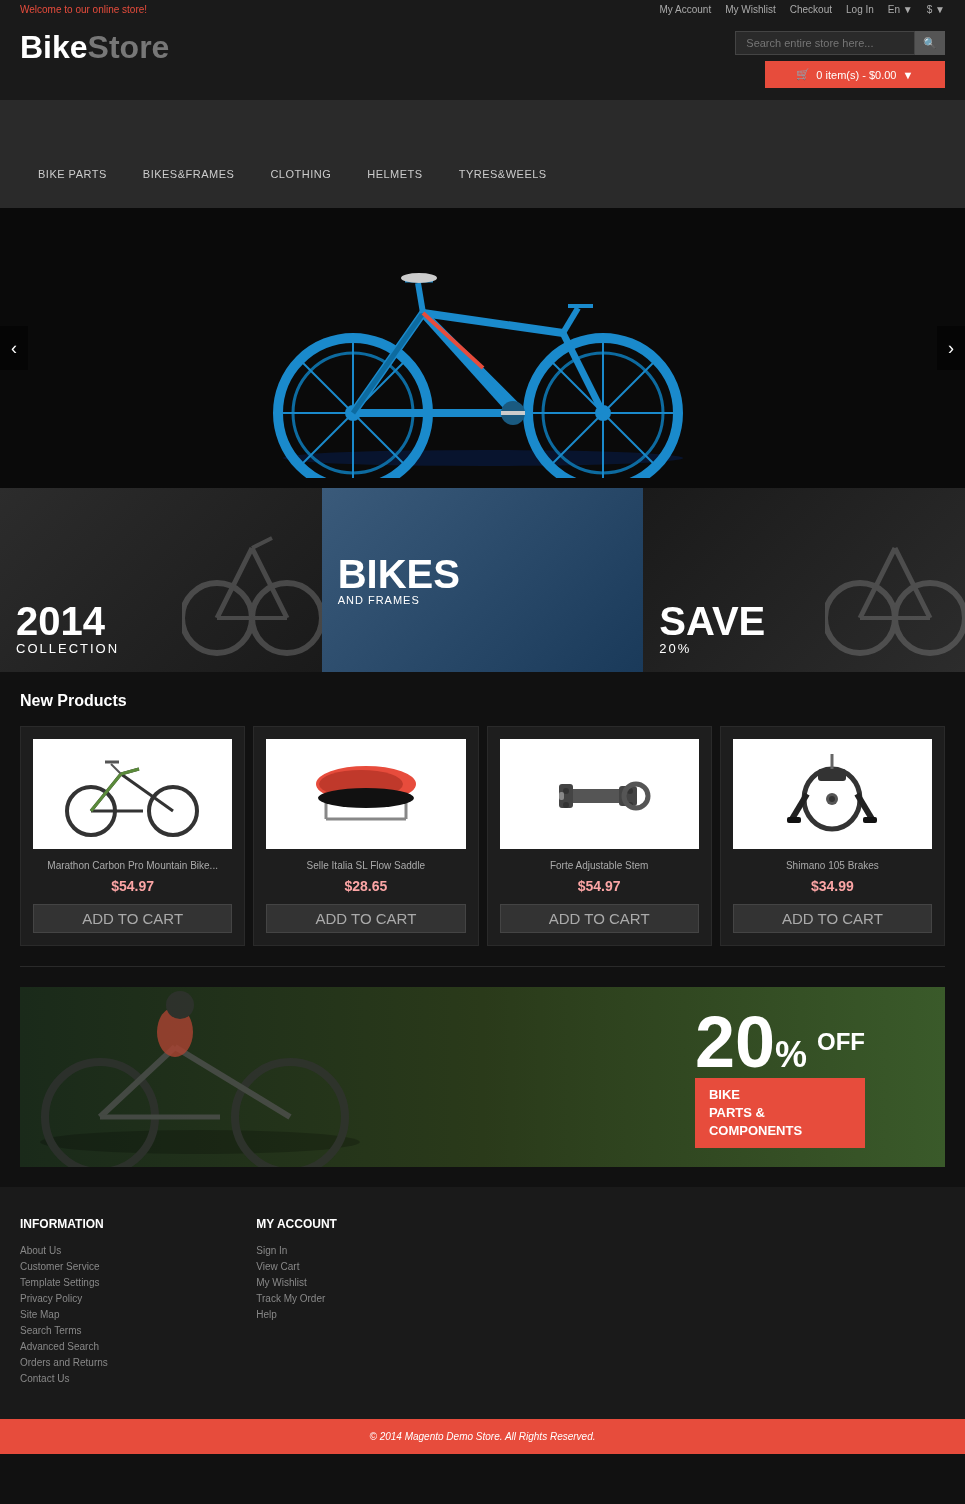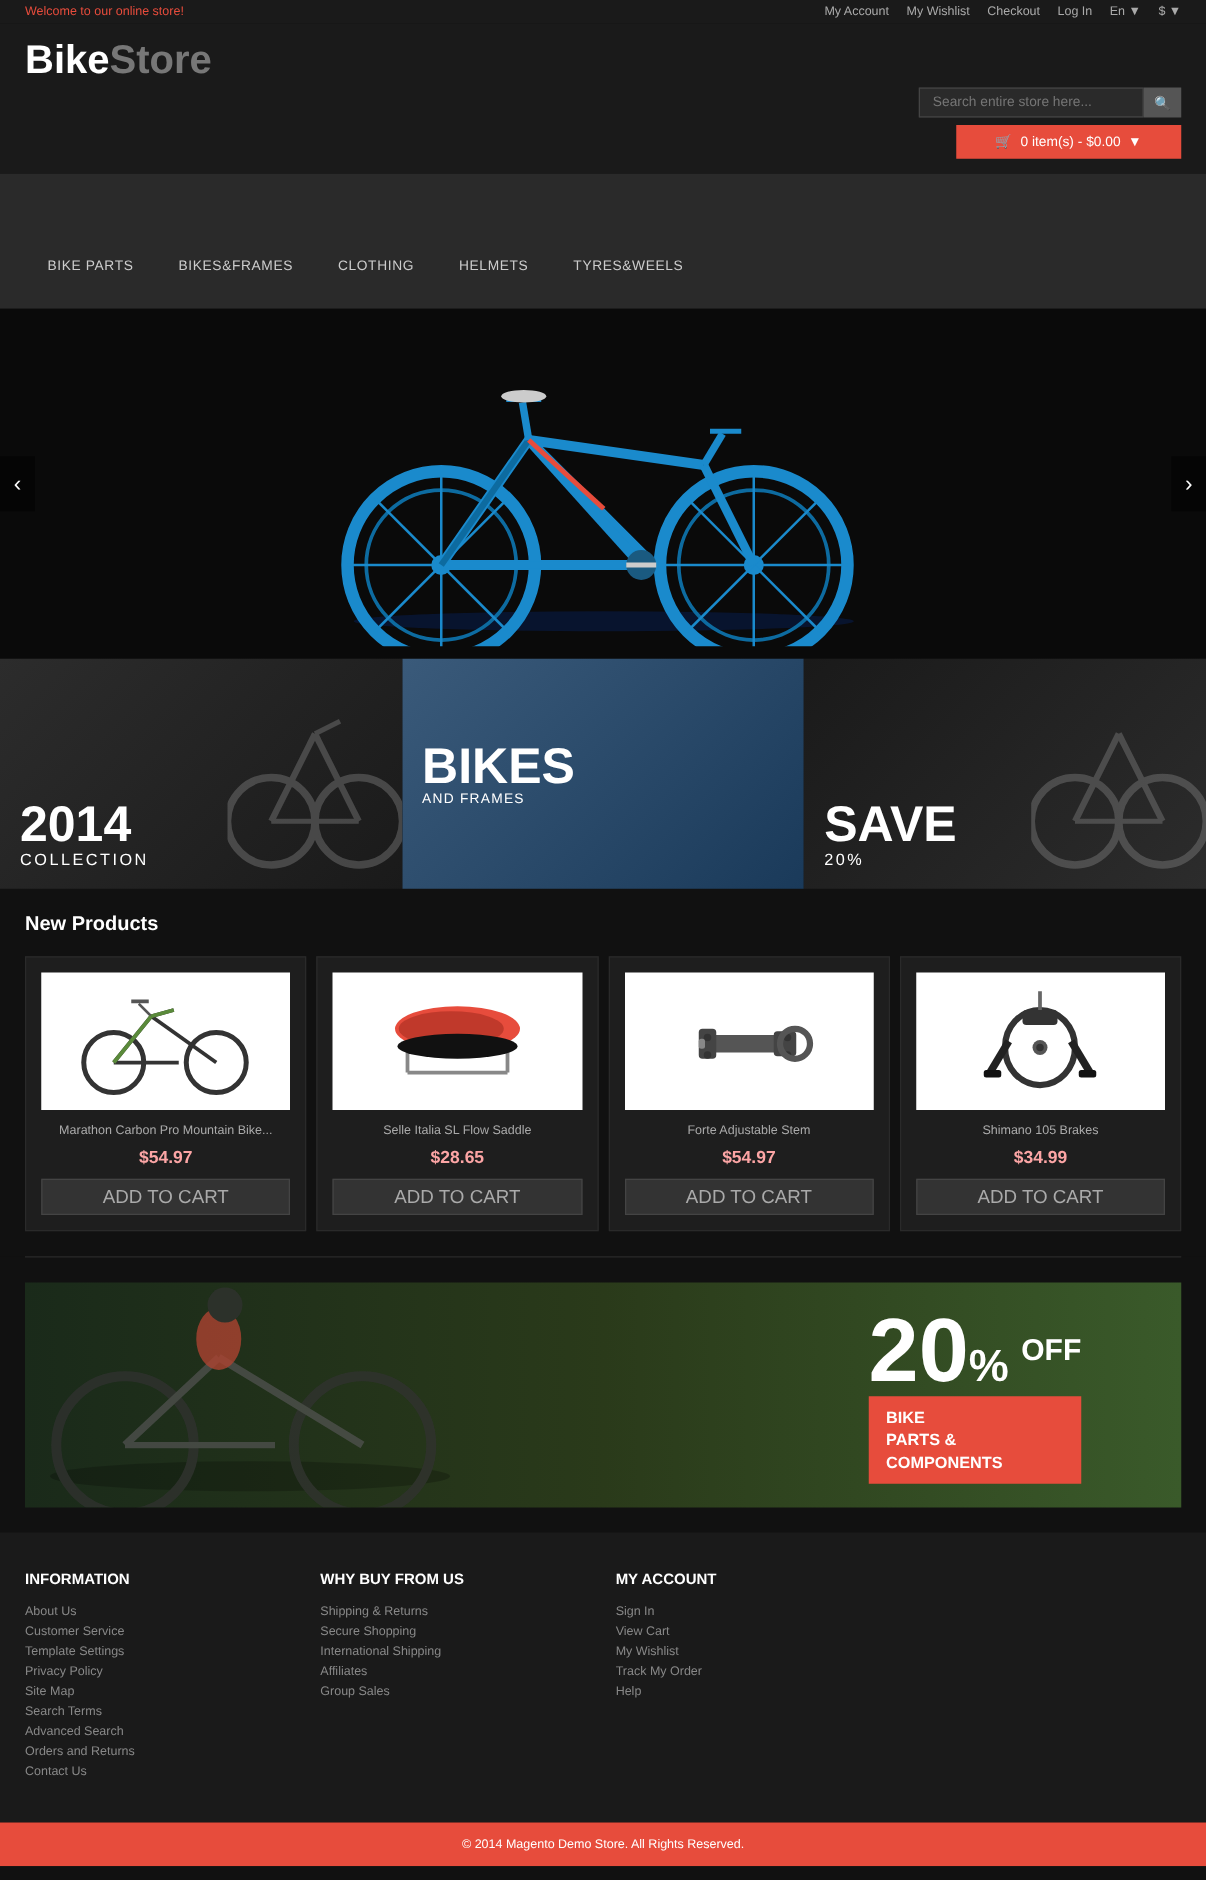--- a/index.html
+++ b/index.html
@@ -22,21 +22,21 @@
     .header {
       background: #1a1a1a;
       padding: 12px 20px;
       display: flex;
       justify-content: space-between;
     }
     .logo { color: #fff; font-size: 32px; font-weight: bold; line-height: 1; }
     .logo span.logo-bike { color: #fff; }
     .logo span.logo-store { color: #777; }
     .header-right { display: flex; flex-direction: column; align-items: flex-end; gap: 6px; }
-    .search-bar { display: flex; margin-top: 39px; }
+    .search-bar { display: flex; }
     .search-bar input {
       background: #2a2a2a;
       border: 1px solid #444;
       color: #ccc;
       padding: 5px 10px;
       font-size: 11px;
       width: 180px;
       outline: none;
     }
     .search-bar button {
@@ -234,20 +234,21 @@
     .footer-contact { color: #888; font-size: 10px; line-height: 1.6; }
     .footer-contact-row { display: flex; align-items: flex-start; gap: 8px; margin-bottom: 8px; }
     .footer-icon { color: #e74c3c; font-size: 12px; }
 
     .footer-bottom {
       background: #e74c3c;
       color: #fff;
       text-align: center;
       padding: 12px;
       font-size: 10px;
+      font-style: italic;
     }
 
     
     .hero-content {
       display: flex;
       align-items: center;
       justify-content: center;
       width: 100%;
       height: 100%;
     }
@@ -526,28 +527,20 @@
     <a class="footer-link">Customer Service</a>
     <a class="footer-link">Template Settings</a>
     <a class="footer-link">Privacy Policy</a>
     <a class="footer-link">Site Map</a>
     <a class="footer-link">Search Terms</a>
     <a class="footer-link">Advanced Search</a>
     <a class="footer-link">Orders and Returns</a>
     <a class="footer-link">Contact Us</a>
   </div>
   <div>
-    <div class="footer-col-title">Why buy from us</div>
-    <a class="footer-link">Shipping &amp; Returns</a>
-    <a class="footer-link">Secure Shopping</a>
-    <a class="footer-link">International Shipping</a>
-    <a class="footer-link">Affiliates</a>
-    <a class="footer-link">Group Sales</a>
-  </div>
-  <div>
     <div class="footer-col-title">My account</div>
     <a class="footer-link">Sign In</a>
     <a class="footer-link">View Cart</a>
     <a class="footer-link">My Wishlist</a>
     <a class="footer-link">Track My Order</a>
     <a class="footer-link">Help</a>
   </div>
 </div>
 
 <div class="footer-bottom">

